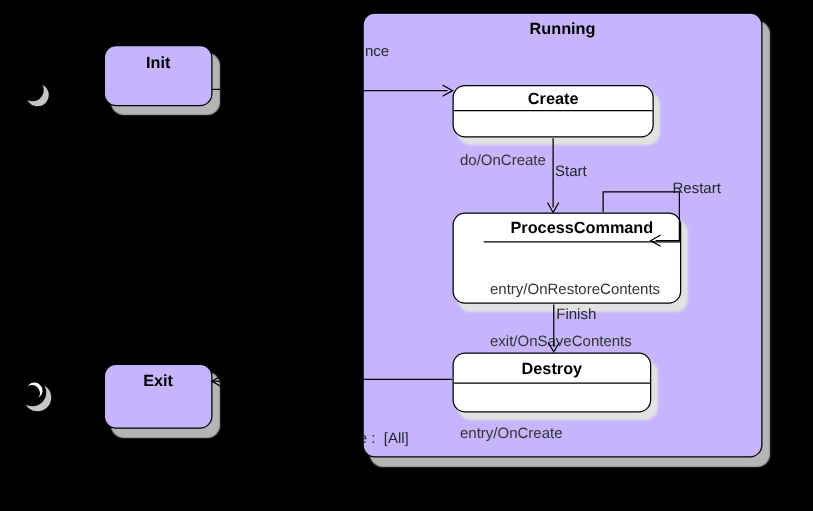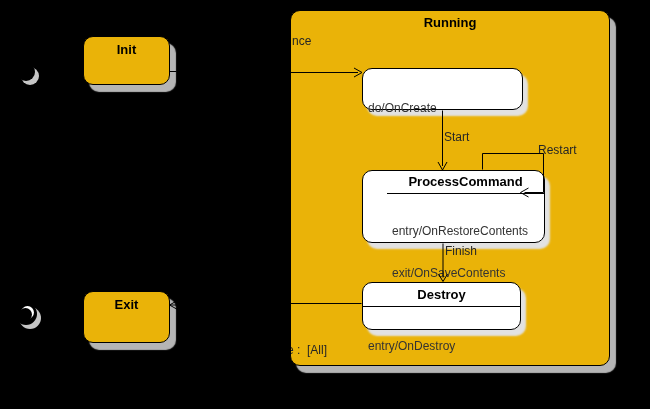--- a/index.html
+++ b/index.html
@@ -4,21 +4,21 @@
 <style>
   html,body { margin:0; padding:0; background:#000; }
   .canvas {
     position:relative; width:650px; height:409px; overflow:hidden;
     background:#000000;
     font-family:"Liberation Sans", sans-serif;
     -webkit-font-smoothing:antialiased;
   }
   
   .state-outer {
-    position:absolute; background:#eab308; border:1px solid #000000;
+    position:absolute; background:#c4b5fd; border:1px solid #000000;
     border-radius:10px; box-shadow:6px 7px 1px #b5b5b5;
   }
   .state {
     position:absolute; background:#ffffff; border:1px solid #000000;
     border-radius:10px; box-shadow:5px 6px 2px #e2e2e2;
   }
   .state-title {
     text-align:center; font-weight:bold; font-size:13px; color:#000000;
     white-space:pre;
   }
@@ -63,37 +63,38 @@
   </div>
 
   <div class="marker" style="left:13px; top:300px; width:32px; height:32px;">
     <span class="circ" style="left:6px; top:7px; width:22px; height:22px; background:#c6c6c6;"></span>
     <span class="circ" style="left:2px; top:3px; width:22px; height:22px; background:#000000;"></span>
     <span class="circ" style="left:8px; top:6px; width:13px; height:13px; background:#ffffff;"></span>
     <span class="circ" style="left:6px; top:8px; width:13px; height:13px; background:#000000;"></span>
   </div>
 
   <div class="state" style="left:362px; top:68px; width:159px; height:40px;">
+    <div class="state-title titlebar" style="height:19px; line-height:19px;">Create</div>
     <div class="state-body" style="line-height:15px;">
       <div>do/OnCreate</div>
     </div>
   </div>
 
   <div class="state" style="left:362px; top:170px; width:157px; height:71px;padding-left:24px;">
     <div class="state-title titlebar" style="height:22px; line-height:22px;">ProcessCommand</div>
     <div class="state-body" style="line-height:14px;">
       <div>entry/OnRestoreContents</div>
       <div>exit/OnSaveContents</div>
     </div>
   </div>
 
   <div class="state" style="left:362px; top:282px; width:157px; height:46px;">
     <div class="state-title titlebar" style="height:23px; line-height:23px;">Destroy</div>
     <div class="state-body" style="line-height:15px;">
-      <div>entry/OnDestroy</div>
+      <div>entry/OnCreate</div>
     </div>
   </div>
 
   <span class="t-label" style="left:444px; top:131px;">Start</span>
   <span class="t-label" style="left:538px; top:144px;">Restart</span>
   <span class="t-label" style="left:445px; top:245px;">Finish</span>
 
   <svg class="edges" width="650" height="409" viewBox="0 0 650 409">
 
     <path d="M169.5,71.5 H176.5"></path>

